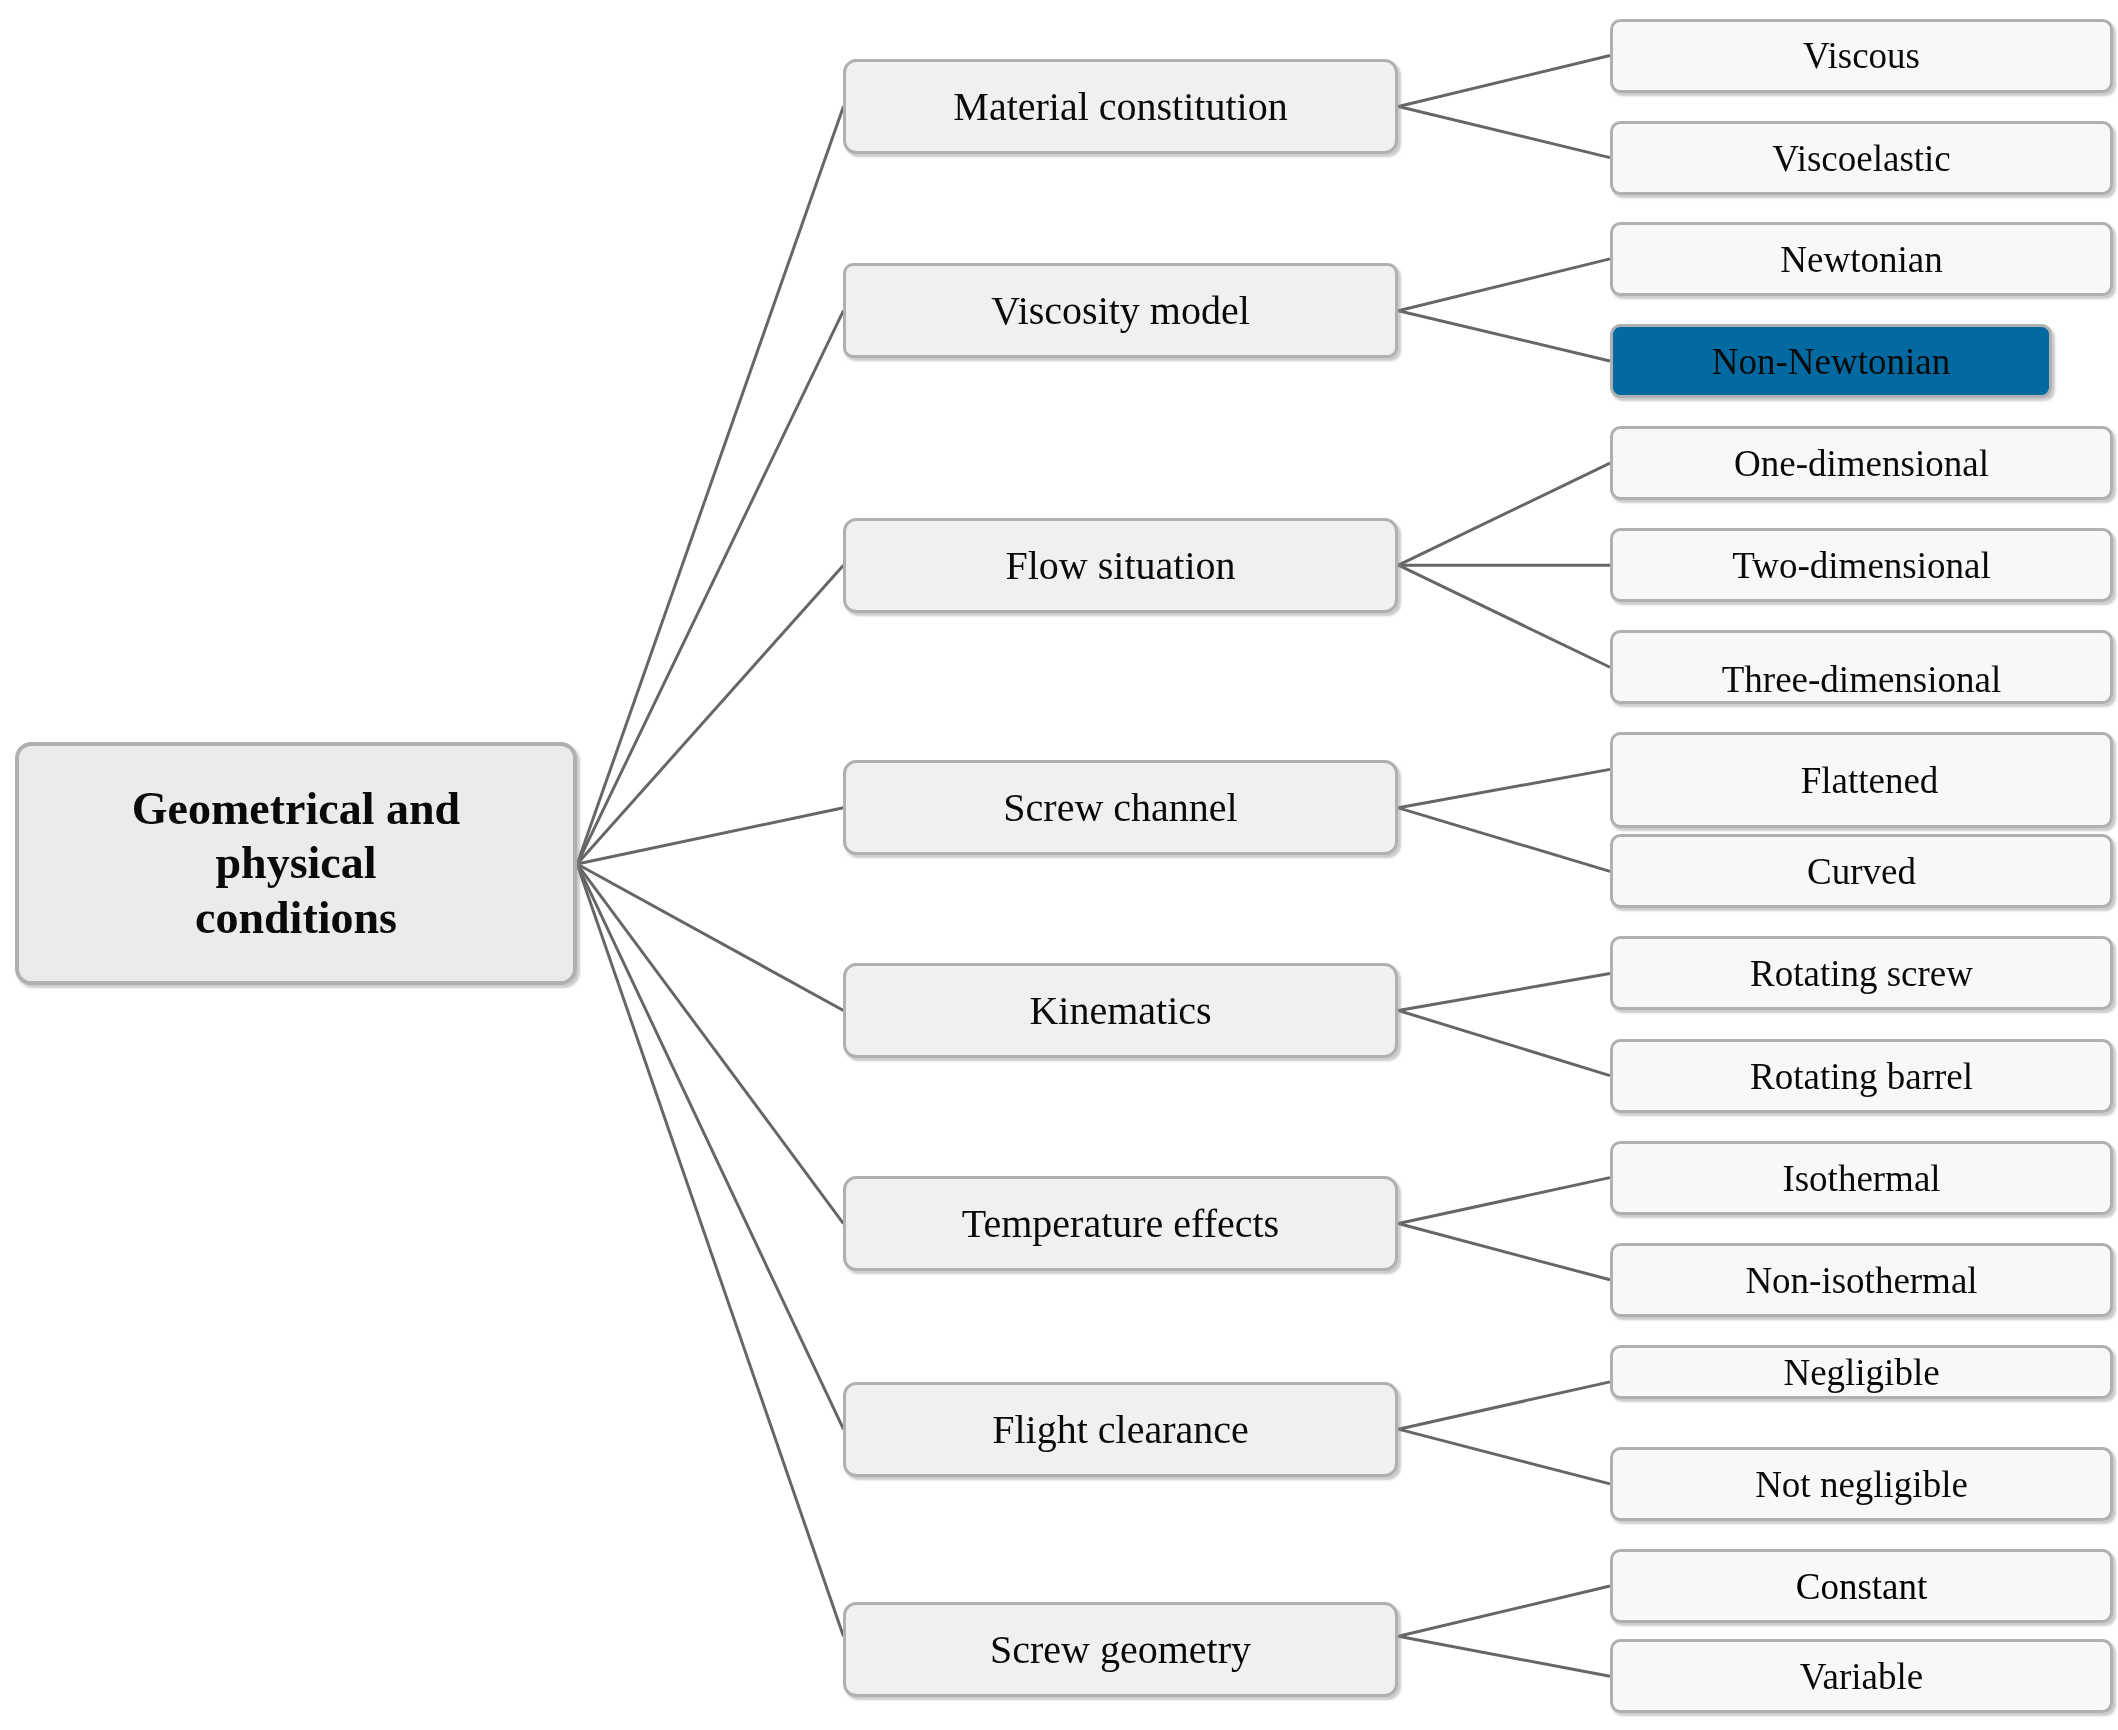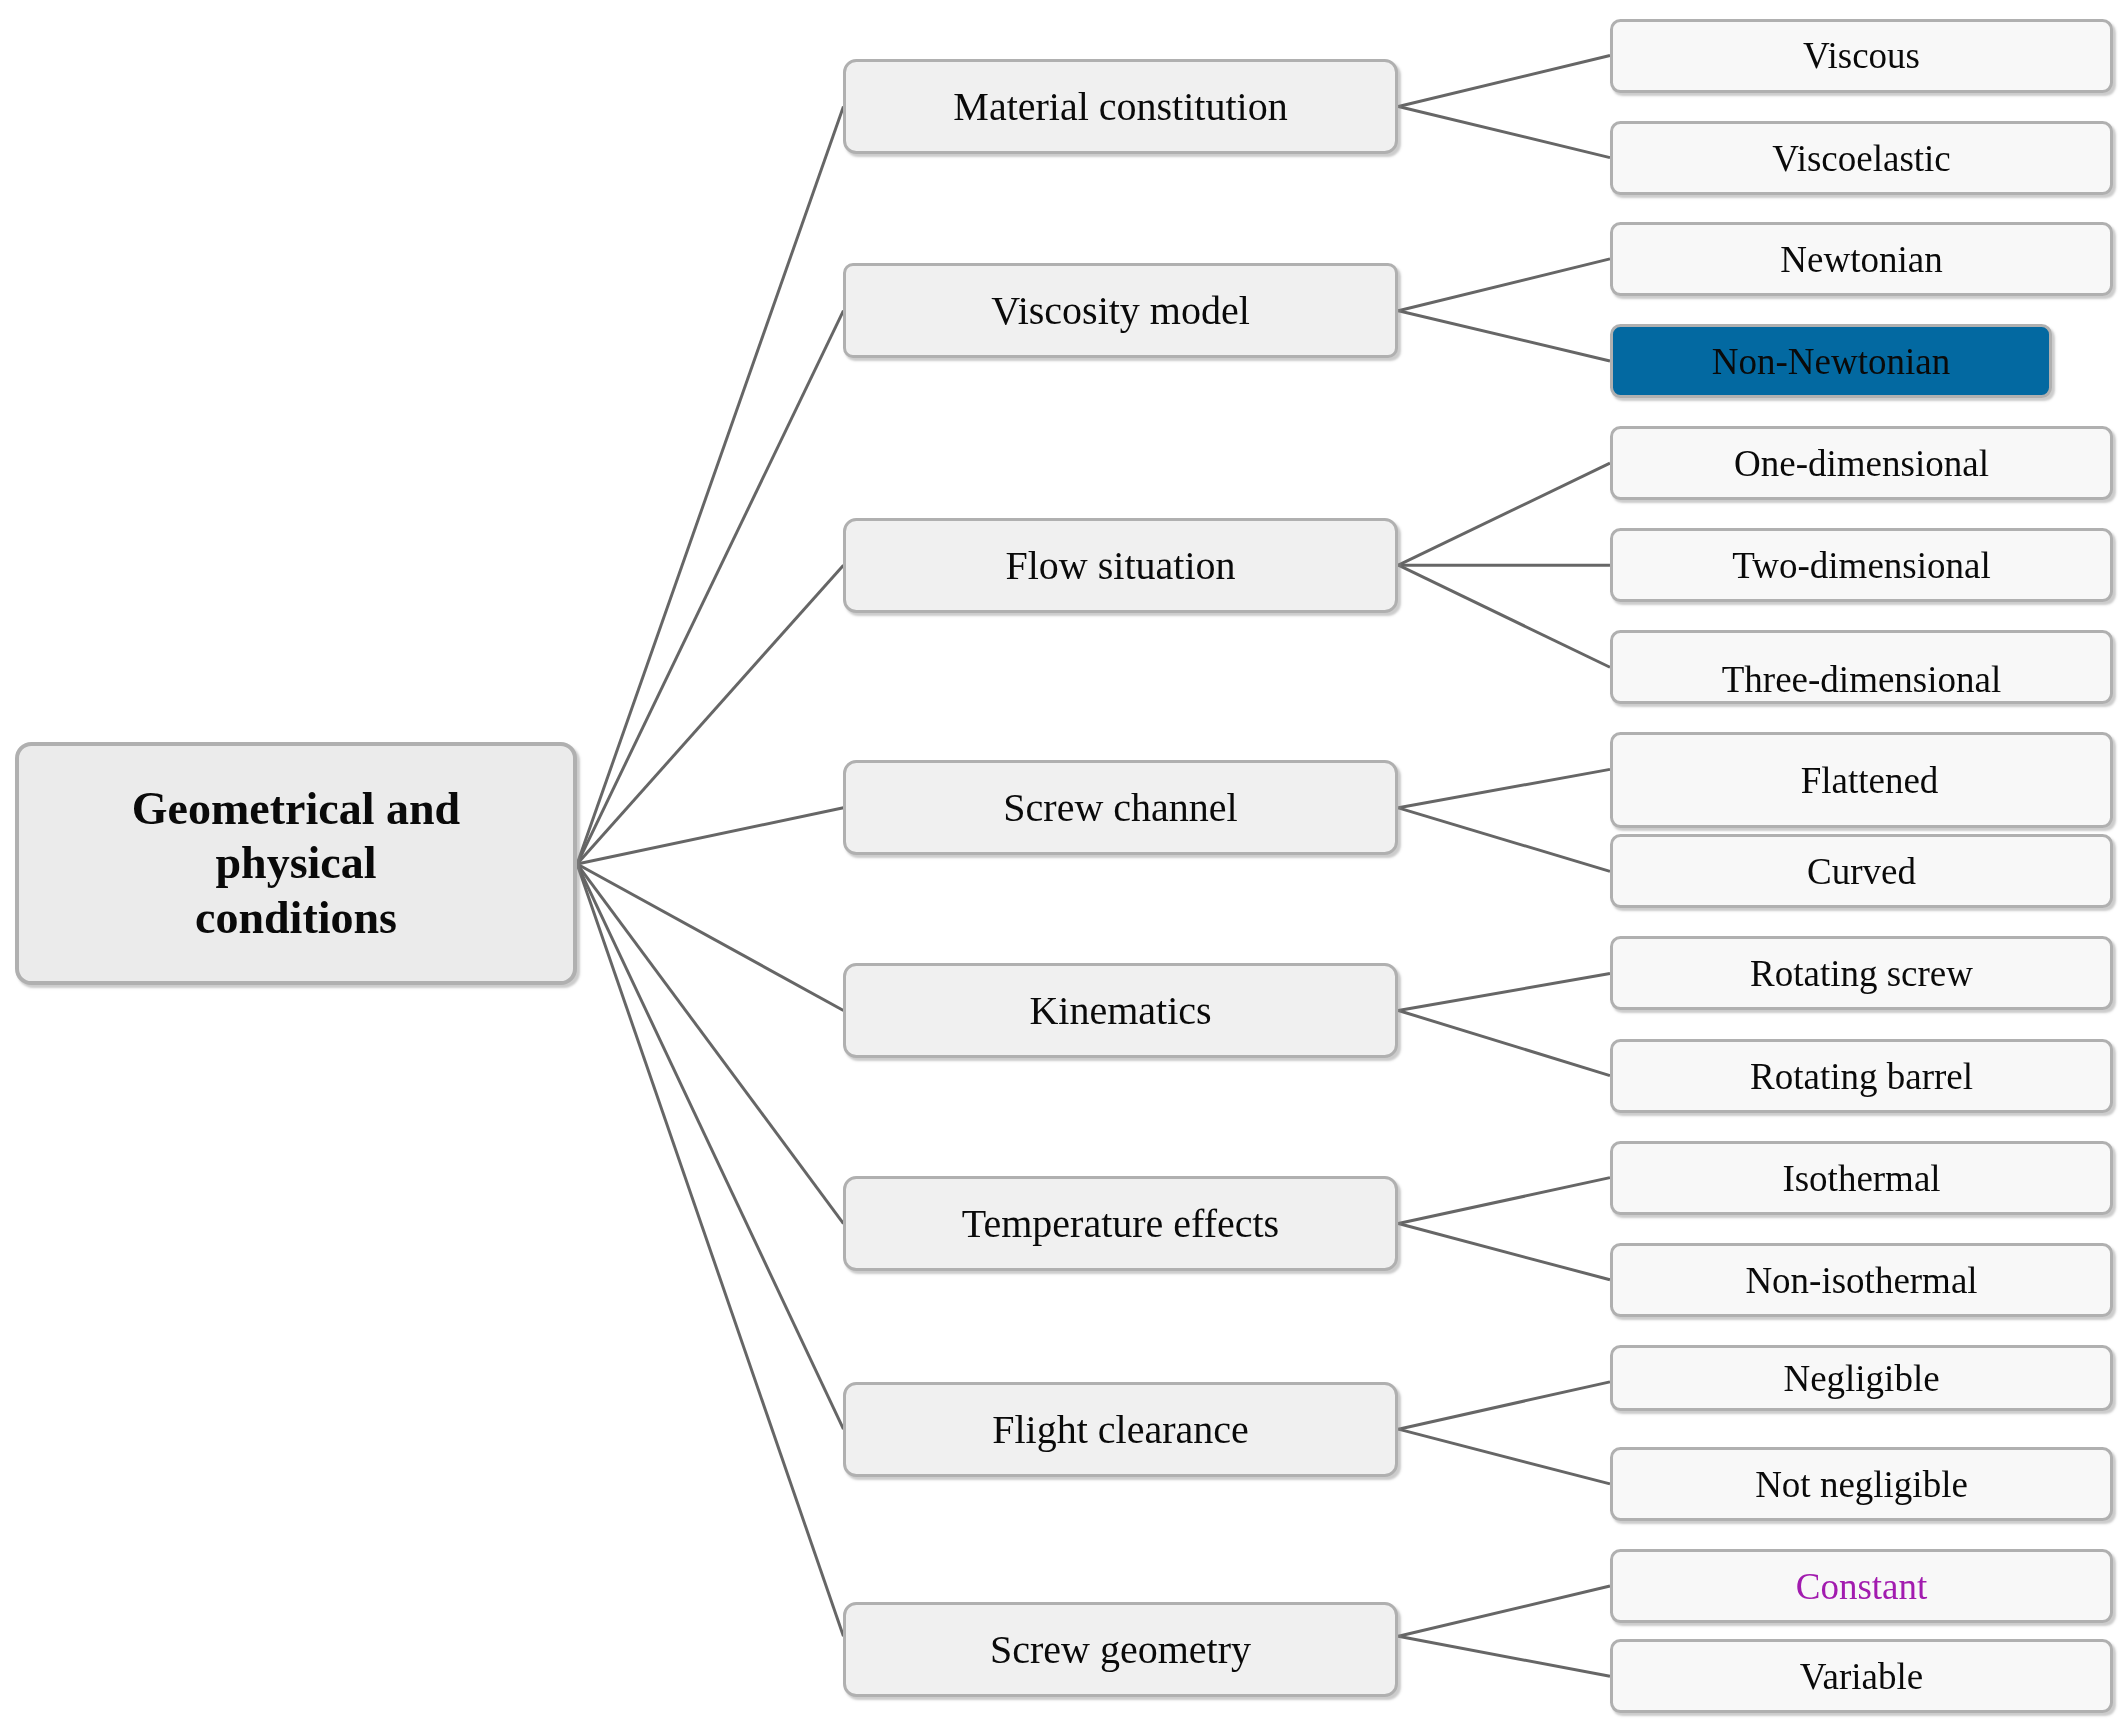--- a/index.html
+++ b/index.html
@@ -151,30 +151,30 @@
       </div>
       <div class="node leaf" style="left: 1610px; top: 1141px; width: 503px; height: 74px; background: rgb(248, 248, 248); border-color: rgb(176, 176, 176); color: rgb(10, 10, 10);">
         <span class="label">Isothermal</span>
       </div>
       <div class="node leaf" style="left: 1610px; top: 1243px; width: 503px; height: 74px; background: rgb(248, 248, 248); border-color: rgb(176, 176, 176); color: rgb(10, 10, 10);">
         <span class="label">Non-isothermal</span>
       </div>
       <div class="node branch" style="left: 843px; top: 1382px; width: 555px; height: 95px; background: rgb(240, 240, 240); border-color: rgb(176, 176, 176); color: rgb(10, 10, 10);">
         <span class="label">Flight clearance</span>
       </div>
-      <div class="node leaf" style="left: 1610px; top: 1345px; width: 503px; height: 66px; background: rgb(248, 248, 248); border-color: rgb(176, 176, 176); color: rgb(10, 10, 10);">
+      <div class="node leaf" style="left: 1610px; top: 1345px; width: 503px; height: 54px; background: rgb(248, 248, 248); border-color: rgb(176, 176, 176); color: rgb(10, 10, 10);">
         <span class="label">Negligible</span>
       </div>
       <div class="node leaf" style="left: 1610px; top: 1447px; width: 503px; height: 74px; background: rgb(248, 248, 248); border-color: rgb(176, 176, 176); color: rgb(10, 10, 10);">
         <span class="label">Not negligible</span>
       </div>
       <div class="node branch" style="left: 843px; top: 1602px; width: 555px; height: 95px; background: rgb(240, 240, 240); border-color: rgb(176, 176, 176); color: rgb(10, 10, 10);">
         <span class="label">Screw geometry</span>
       </div>
-      <div class="node leaf" style="left: 1610px; top: 1549px; width: 503px; height: 74px; background: rgb(248, 248, 248); border-color: rgb(176, 176, 176); color: #a21caf;">
+      <div class="node leaf" style="left: 1610px; top: 1549px; width: 503px; height: 74px; background: rgb(248, 248, 248); border-color: rgb(176, 176, 176); color: #000000;">
         <span class="label">Constant</span>
       </div>
       <div class="node leaf" style="left: 1610px; top: 1639px; width: 503px; height: 74px; background: rgb(248, 248, 248); border-color: rgb(176, 176, 176); color: rgb(10, 10, 10);">
         <span class="label">Variable</span>
       </div>
     </div>
 </div>
 
 
 </body></html>

